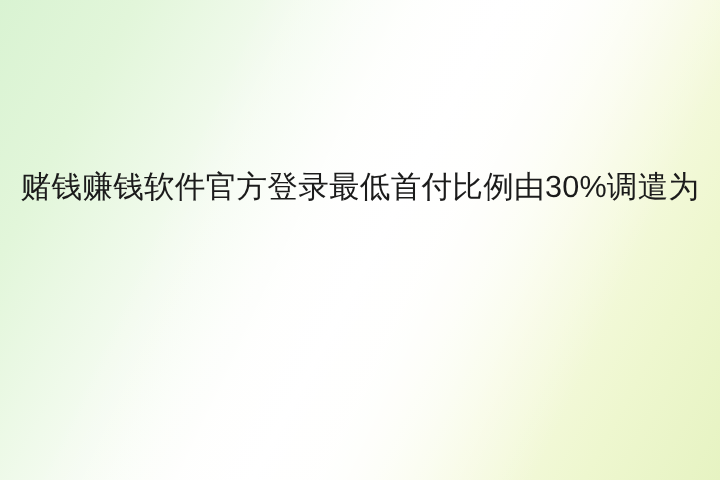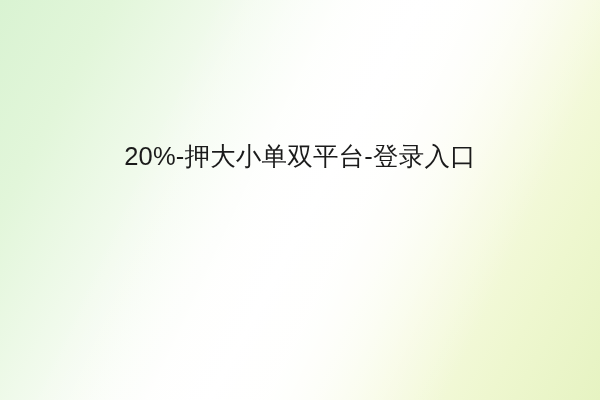--- a/index.html
+++ b/index.html
@@ -64,15 +64,15 @@
     white-space: nowrap;
   }
   .line-1 { font-size: 25.5px; }
   .line-2 { font-size: 25.5px; }
 </style>
 </head>
 <body>
 
 <div id="banner">
   <div id="title-block">
-    <span class="title-line line-2">20%-押大小单双平台-登录入口</span>
+    <span class="title-line line-1">赌钱赚钱软件官方登录最低首付比例由30%调遣为</span>
   </div>
 </div>
 
 </body></html>

